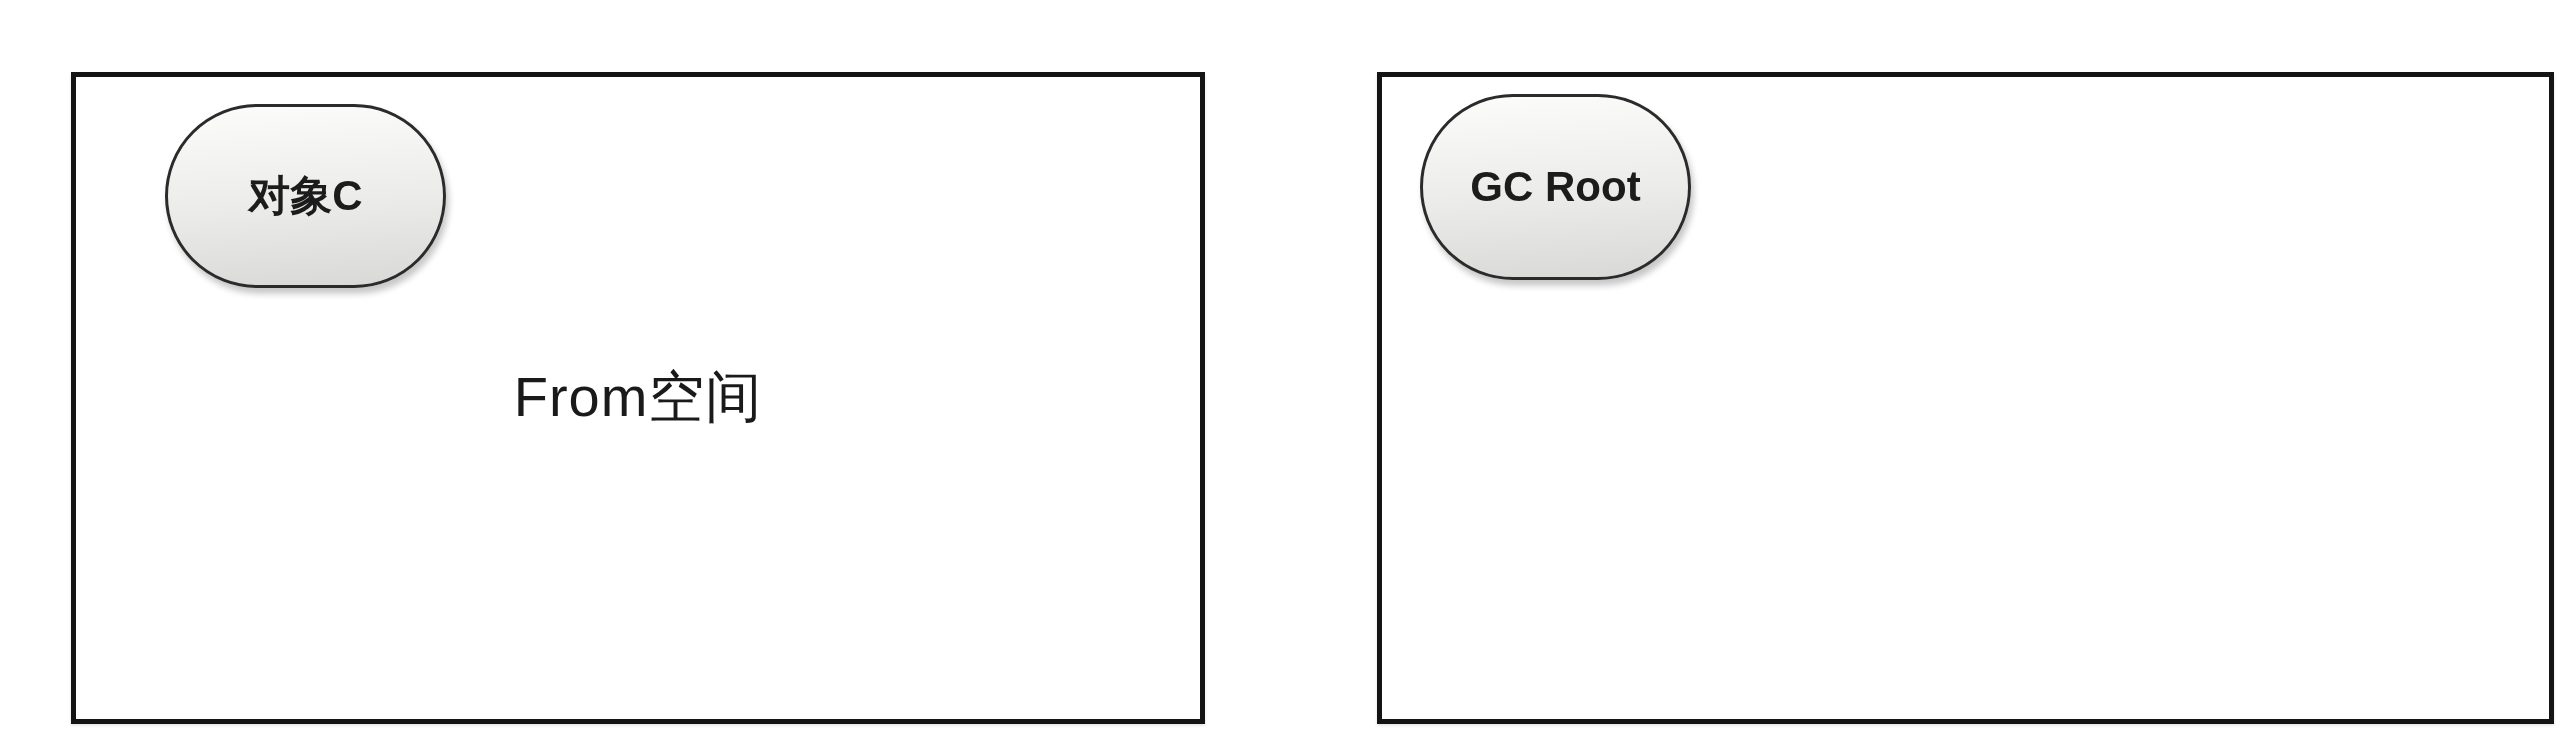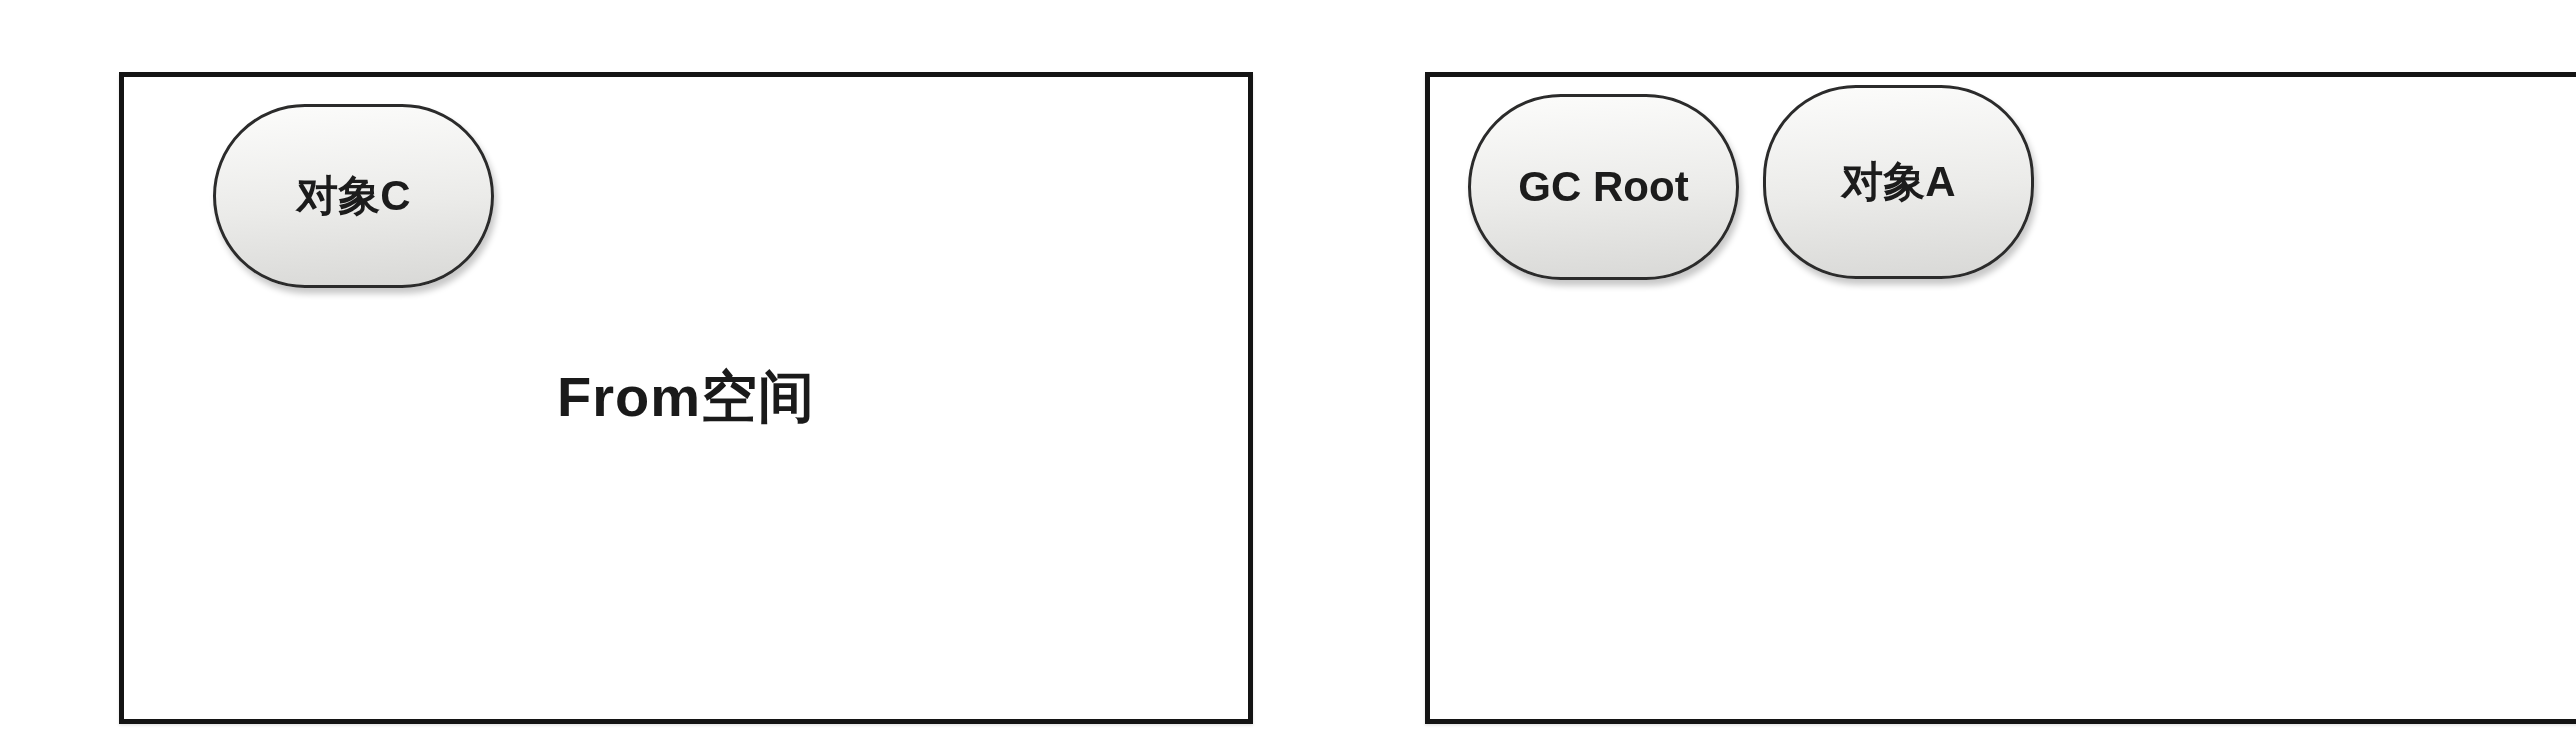--- a/index.html
+++ b/index.html
@@ -14,21 +14,20 @@
     height: 747px;
     background: #ffffff;
     overflow: hidden;
   }
   .space-box {
     position: absolute;
     box-sizing: border-box;
     border: 5.8px solid #141414;
     background: #ffffff;
     box-shadow: 0 1.9px 2.9px rgba(0,0,0,0.12);
-    margin-left: 48px;
   }
   .from-box {
     left: 71px;
     top: 72px;
     width: 1134px;
     height: 652px;
   }
   .to-box {
     left: 1377px;
     top: 72px;
@@ -36,21 +35,21 @@
     height: 652px;
   }
   .space-label {
     position: absolute;
     left: 0;
     right: 0;
     top: 50%;
     transform: translateY(-50%);
     text-align: center;
     font-size: 56px;
-    font-weight: bold;
+    font-weight: normal;
     color: #1a1a1a;
     letter-spacing: 1px;
     white-space: nowrap;
   }
   .pill {
     position: absolute;
     box-sizing: border-box;
     border: 3.9px solid #2b2b2b;
     border-radius: 93px;
     background: linear-gradient(176deg, #fcfcfb 0%, #ebebe9 55%, #d8d8d6 100%);
@@ -79,19 +78,16 @@
     <div class="pill pill-c">
       <span class="pill-label">对象C</span>
     </div>
     <div class="space-label">From空间</div>
   </section>
 
   <section class="space-box to-box">
     <div class="pill pill-gc">
       <span class="pill-label">GC Root</span>
     </div>
-    <div class="pill pill-a">
-      <span class="pill-label">对象A</span>
-    </div>
   </section>
 
 </div>
 
 
 </body></html>

